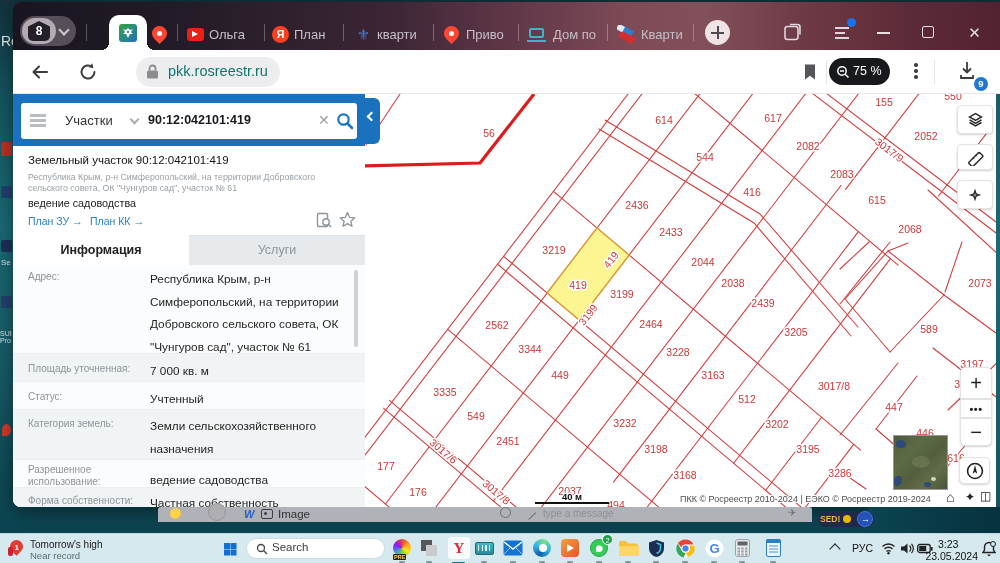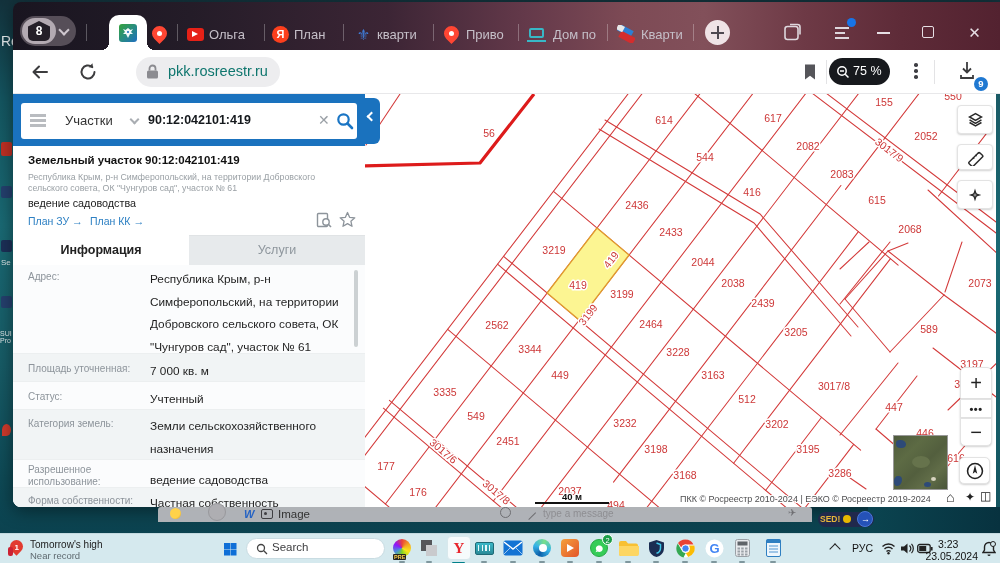--- a/index.html
+++ b/index.html
@@ -302,21 +302,21 @@
           <div class="abs" style="left:44px;top:10px;font-size:13px;color:#333">Участки</div>
           <div class="abs" style="left:110px;top:13px;width:7px;height:7px;border-left:2px solid #a9adb2;border-bottom:2px solid #a9adb2;transform:rotate(-45deg)"></div>
           <div class="abs" style="left:127px;top:10px;font-size:12.5px;color:#15191d;font-weight:bold">90:12:042101:419</div>
           <div class="abs" style="left:297px;top:9px;font-size:14px;color:#9aa0a6">✕</div>
           <svg class="abs" style="left:315px;top:9px" width="18" height="18" viewBox="0 0 18 18">
               <circle cx="7.5" cy="7.5" r="5.2" fill="none" stroke="#1a75c4" stroke-width="2.2"></circle>
               <path d="M11.5 11.5 L16 16" stroke="#1a75c4" stroke-width="2.6" stroke-linecap="round"></path>
             </svg>
         </div>
       </div>
-      <div class="abs" style="left:15px;top:60px;font-size:11.5px;font-weight:bold;color:#111">Земельный участок 90:12:042101:419</div>
+      <div class="abs" style="left:15px;top:60px;font-size:11.5px;font-weight:normal;color:#111">Земельный участок 90:12:042101:419</div>
       <div class="abs" style="left:15px;top:78px;font-size:8.8px;color:#9aa0a5;line-height:11px;width:320px">Республика Крым, р-н Симферопольский, на территории Добровского<br>сельского совета, ОК "Чунгуров сад", участок № 61</div>
       <div class="abs" style="left:15px;top:103px;font-size:10.8px;color:#222">ведение садоводства</div>
       <div class="abs" style="left:15px;top:121px;font-size:10.5px;color:#2e80c3">План ЗУ <span style="font-size:11px">→</span></div>
       <div class="abs" style="left:77px;top:121px;font-size:10.5px;color:#2e80c3">План КК <span style="font-size:11px">→</span></div>
       <svg class="abs" style="left:303px;top:118px" width="16" height="16" viewBox="0 0 16 16">
           <rect x="1.5" y="1.5" width="10" height="13" rx="1" fill="none" stroke="#8d949b" stroke-width="1.4"></rect>
           <circle cx="10" cy="10" r="3.2" fill="#fff" stroke="#8d949b" stroke-width="1.4"></circle>
           <path d="M12.3 12.3 L15 15" stroke="#8d949b" stroke-width="1.6"></path>
         </svg>
       <svg class="abs" style="left:326px;top:117px" width="17" height="17" viewBox="0 0 17 17">

